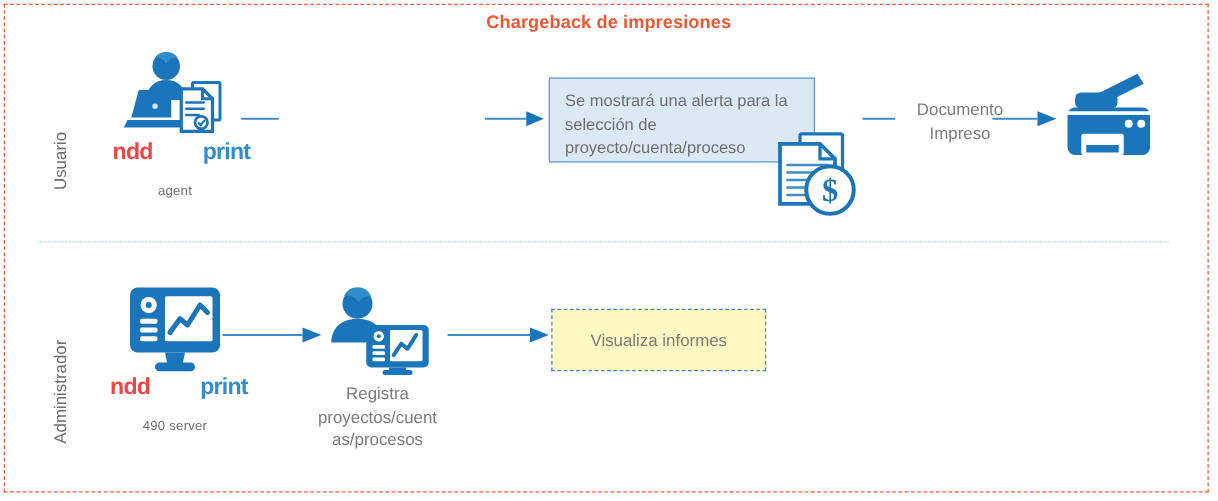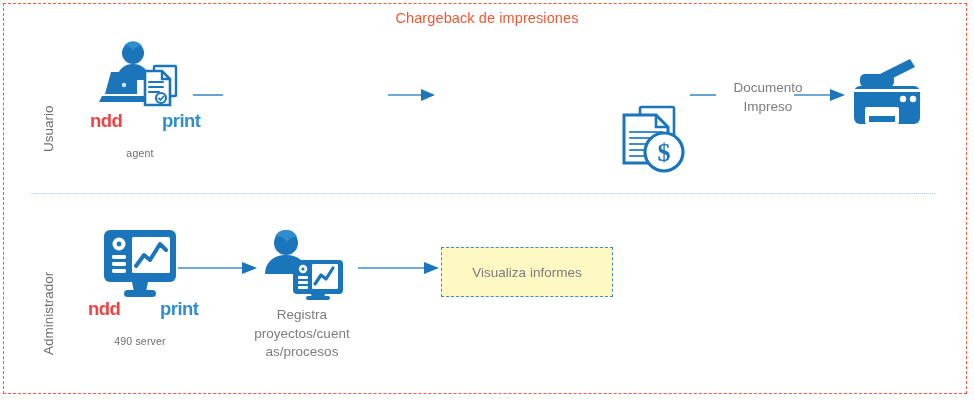--- a/index.html
+++ b/index.html
@@ -27,21 +27,21 @@
     box-sizing: border-box;
     pointer-events: none;
   }
   .diagram-title {
     position: absolute;
     left: 0;
     top: 10px;
     width: 974px;
     text-align: center;
     font-size: 14.5px;
-    font-weight: normal;
+    font-weight: bold;
     color: #ef5733;
     letter-spacing: 0.1px;
   }
   .lane-divider {
     position: absolute;
     left: 30px;
     top: 193px;
     width: 905px;
     height: 0;
     border-top: 1.5px dotted #a9c9e8;
@@ -167,20 +167,21 @@
   </div>
 
   <div class="connector" style="left:193px; top:88px;">
     <svg width="245" height="14" viewBox="0 0 245 14">
       <line x1="0" y1="7" x2="30" y2="7" stroke="#3f8cc9" stroke-width="1.6"></line>
       <line x1="195" y1="7" x2="228" y2="7" stroke="#3f8cc9" stroke-width="1.6"></line>
       <polygon points="228,1 242,7 228,13" fill="#1b75bb"></polygon>
     </svg>
   </div>
 
+  <div class="alert-box" style="left:439px; top:62px; width:213px; height:68px;">Se mostrará una alerta para la selección de proyecto/cuenta/proceso</div>
 
   <div class="node" style="left:618px; top:104px;">
     <svg width="72" height="72" viewBox="0 0 72 72">
       <rect x="22" y="3" width="34" height="42" rx="1.5" fill="#ffffff" stroke="#1b75bb" stroke-width="2.6"></rect>
       <path d="M6 11 l32 0 l12 12 l0 36 l-44 0 z" fill="#ffffff" stroke="#1b75bb" stroke-width="3"></path>
       <path d="M38 11 l0 12 l12 0" fill="none" stroke="#1b75bb" stroke-width="2.6"></path>
       <g stroke="#3f8cc9" stroke-width="2.1" stroke-linecap="round">
         <line x1="12" y1="28" x2="44" y2="28"></line>
         <line x1="12" y1="34" x2="44" y2="34"></line>
         <line x1="12" y1="40" x2="44" y2="40"></line>

